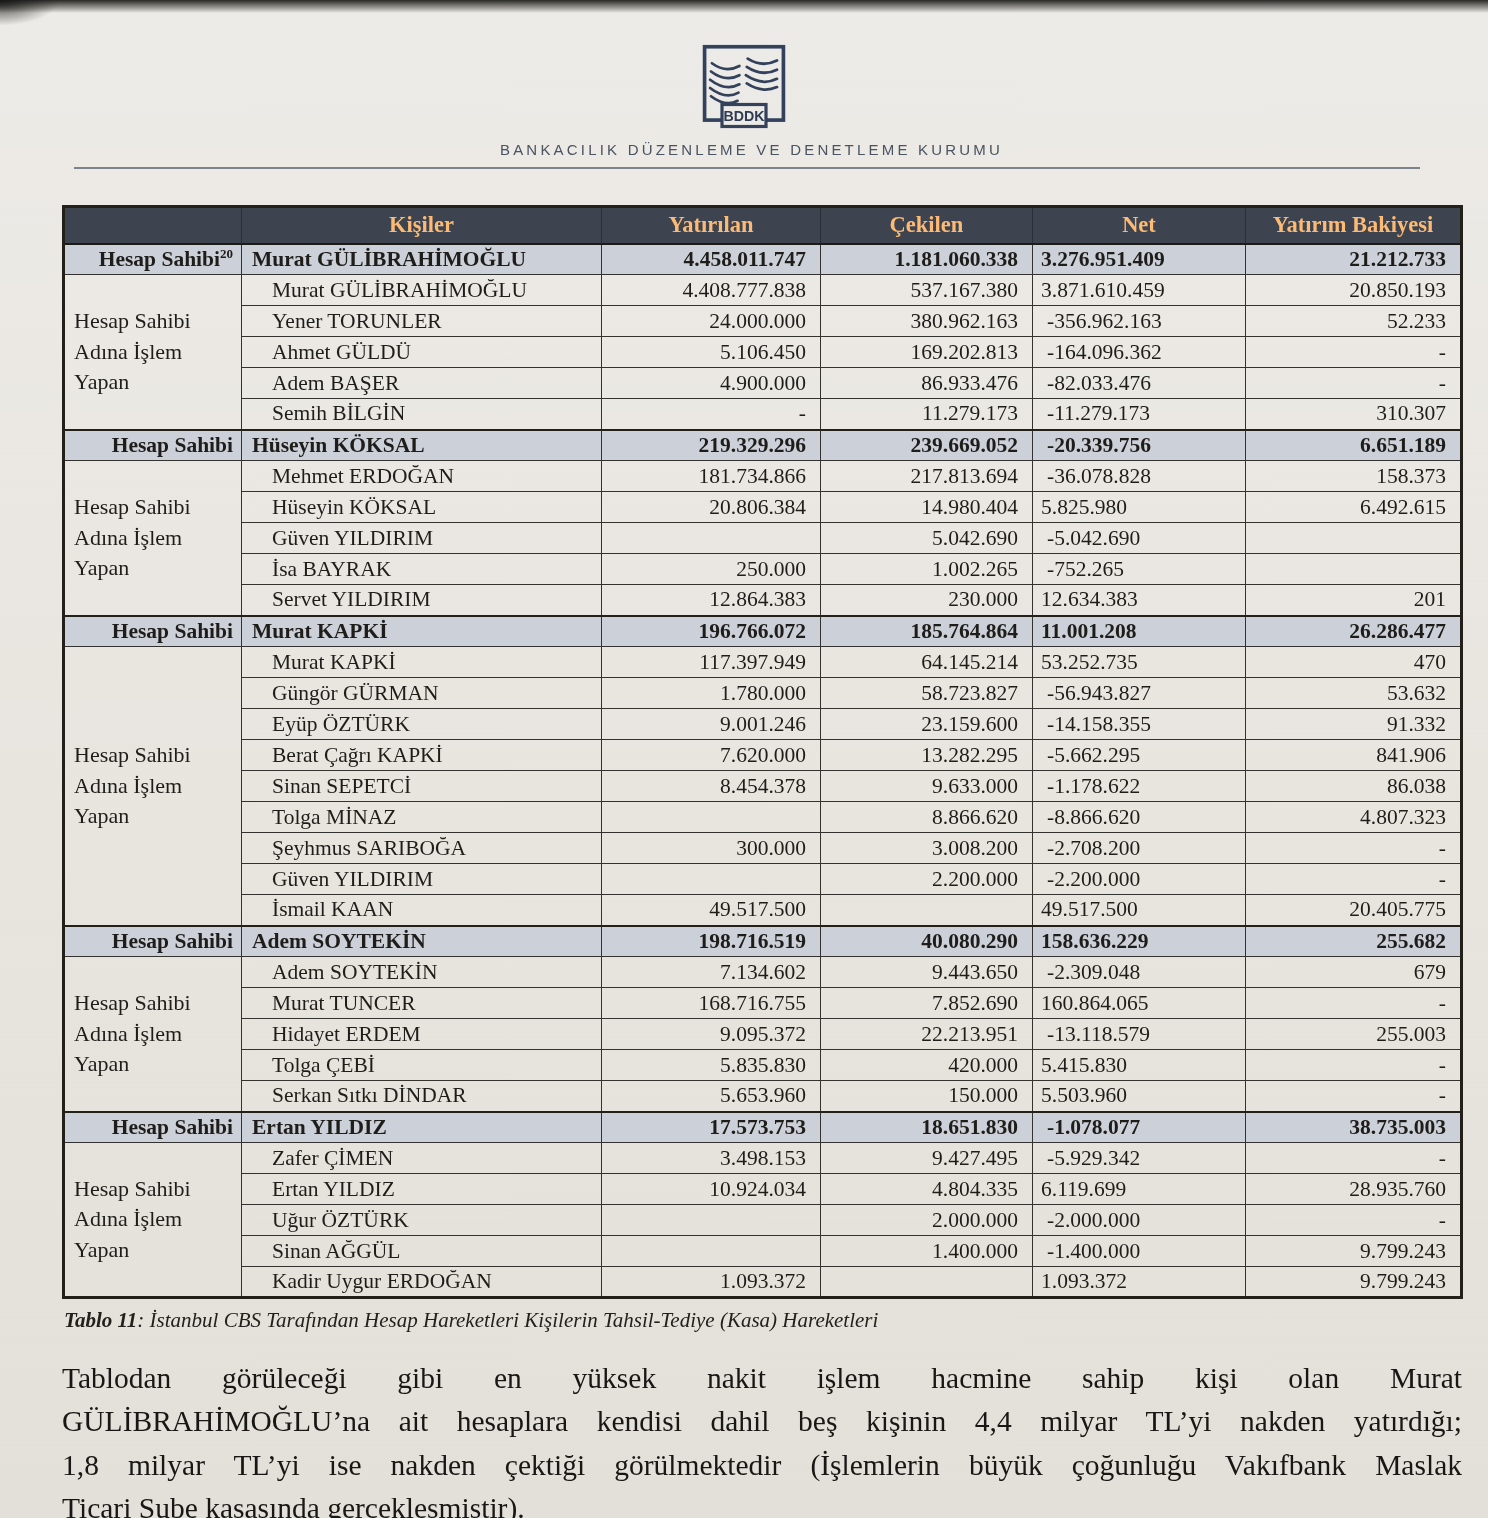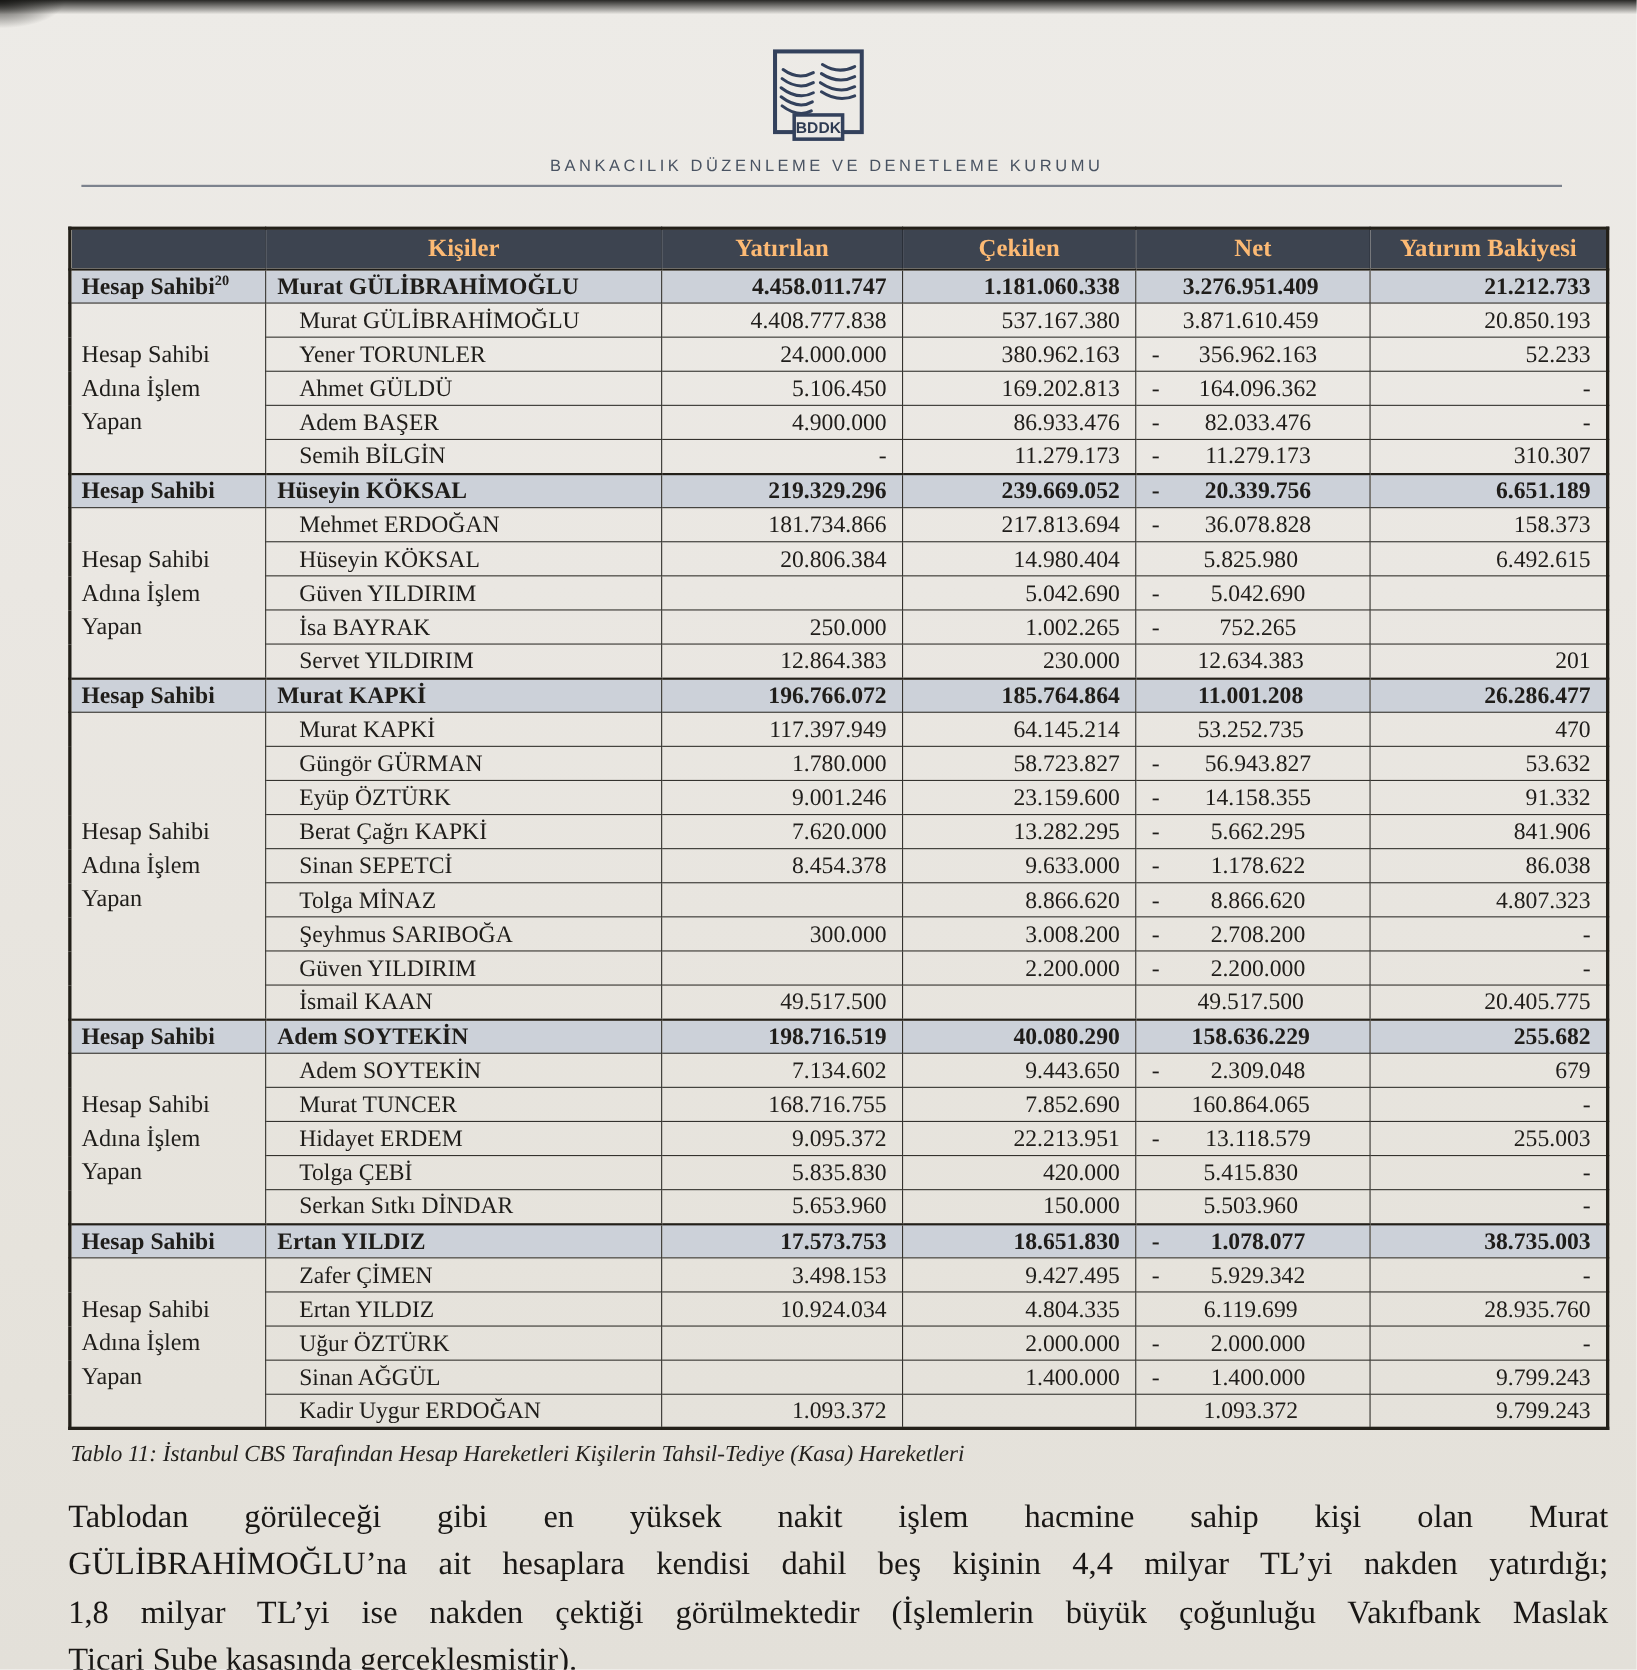--- a/index.html
+++ b/index.html
@@ -69,43 +69,43 @@
     height: 37px;
     border-color: #2a2f38;
     border-bottom: 2.6px solid #1d1b16;
   }
   tr.owner td {
     background: var(--shade);
     font-weight: bold;
     border-top: 2.8px solid #232019;
   }
   td.lbl { padding-left: 9px; }
-  td.ownlbl { font-weight: bold; }
+  td.ownlbl { font-weight: bold; text-align: right; }
   td.aglbl {
     white-space: normal;
     font-weight: normal;
     font-size: 22px;
     line-height: 1.38;
     padding: 4px 10px 4px 9px;
     vertical-align: middle;
   }
   td.nm { padding-left: 10px; }
   td.agname { padding-left: 30px; }
   td.num { text-align: right; padding-right: 14px; }
-  td.net { text-align: center; padding-right: 12px; }
+  td.net { text-align: left; padding-right: 12px; }
   td.net .sign { float: left; padding-left: 6px; }
   sup { font-size: 13px; line-height: 0; }
   
   .caption {
     margin: 9px 30px 0 64px;
     font-size: 21px;
     font-style: italic;
     color: #23211e;
   }
-  .caption .cap-label { font-weight: normal; margin-top: 32px; }
+  .caption .cap-label { font-weight: bold; margin-top: 32px; }
   
   .body-paragraph {
     margin: 24px 26px 0 62px;
     font-size: 29.5px;
     line-height: 1.47;
     color: #191715;
   }
   .pline { text-align: justify; text-align-last: justify; }
   .pline.last { text-align-last: left; }
   

